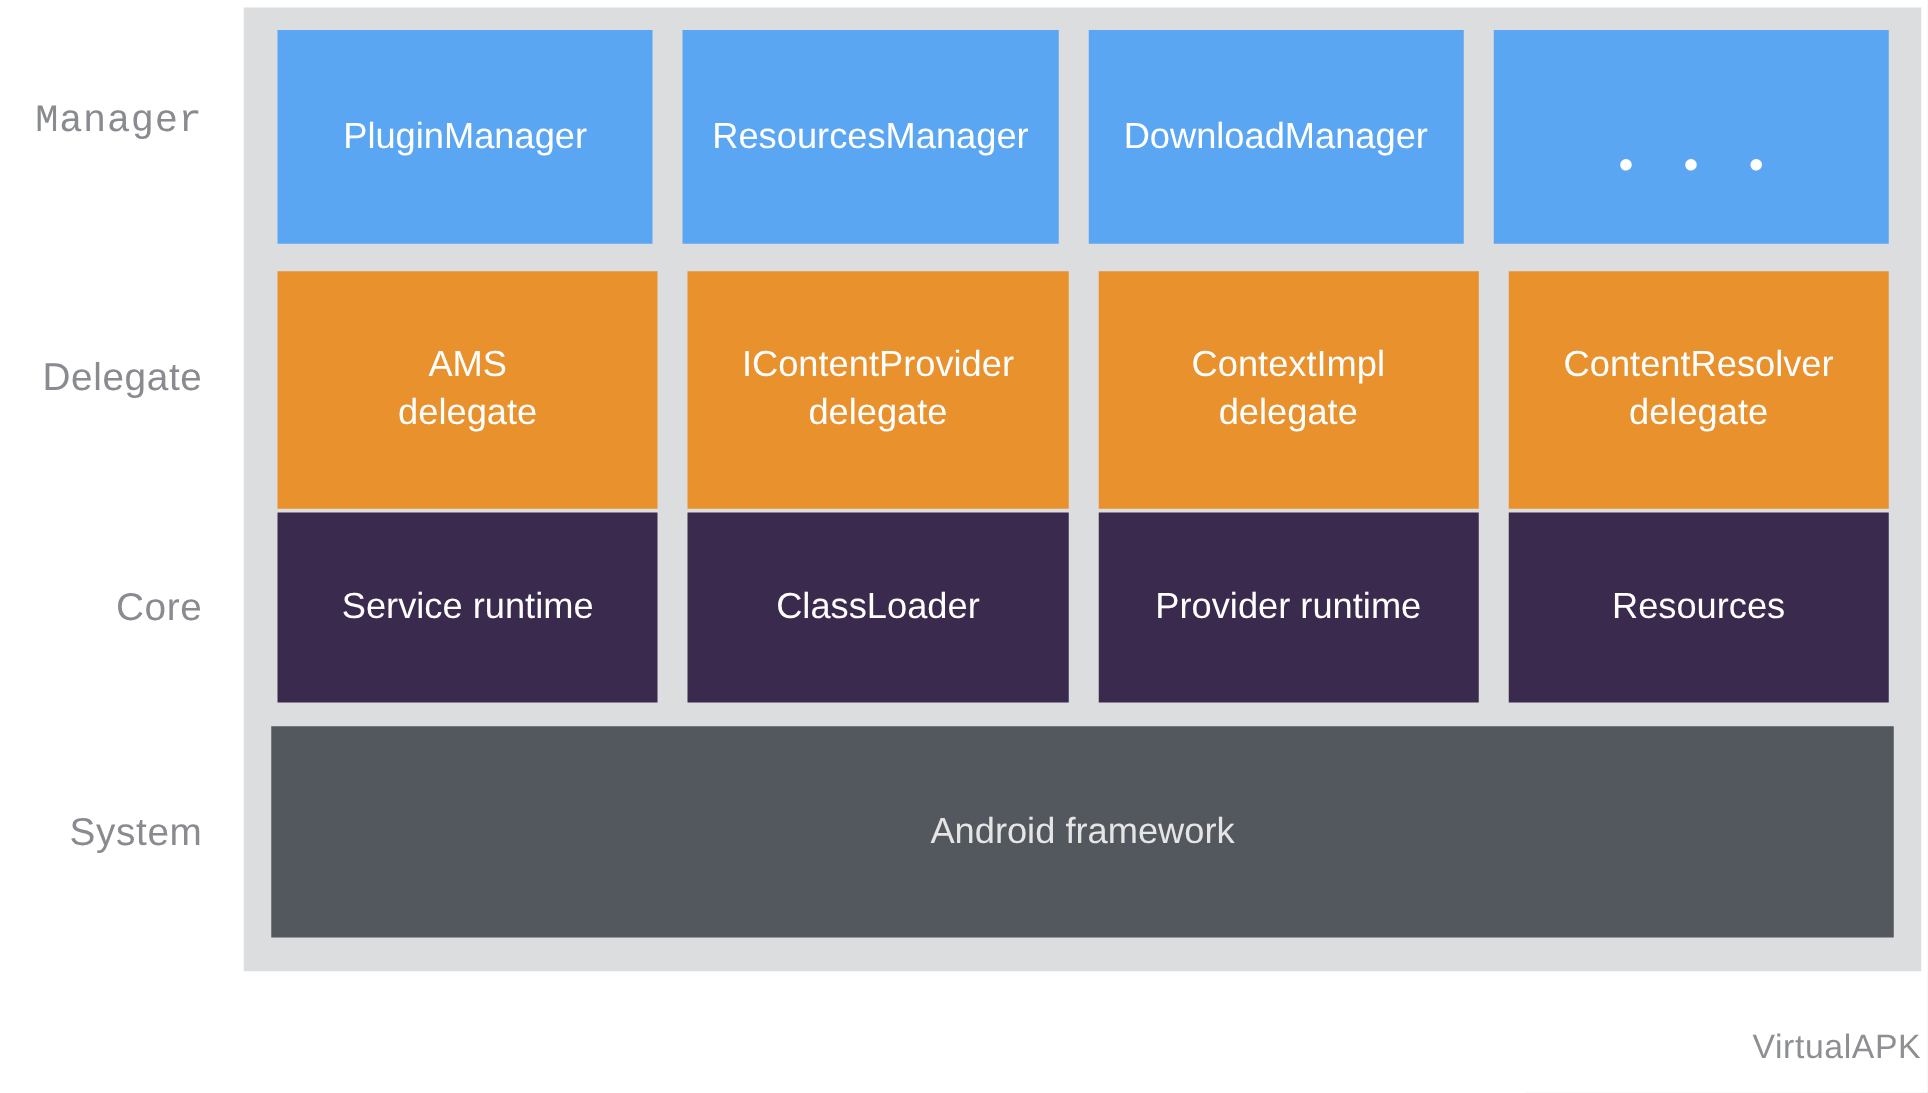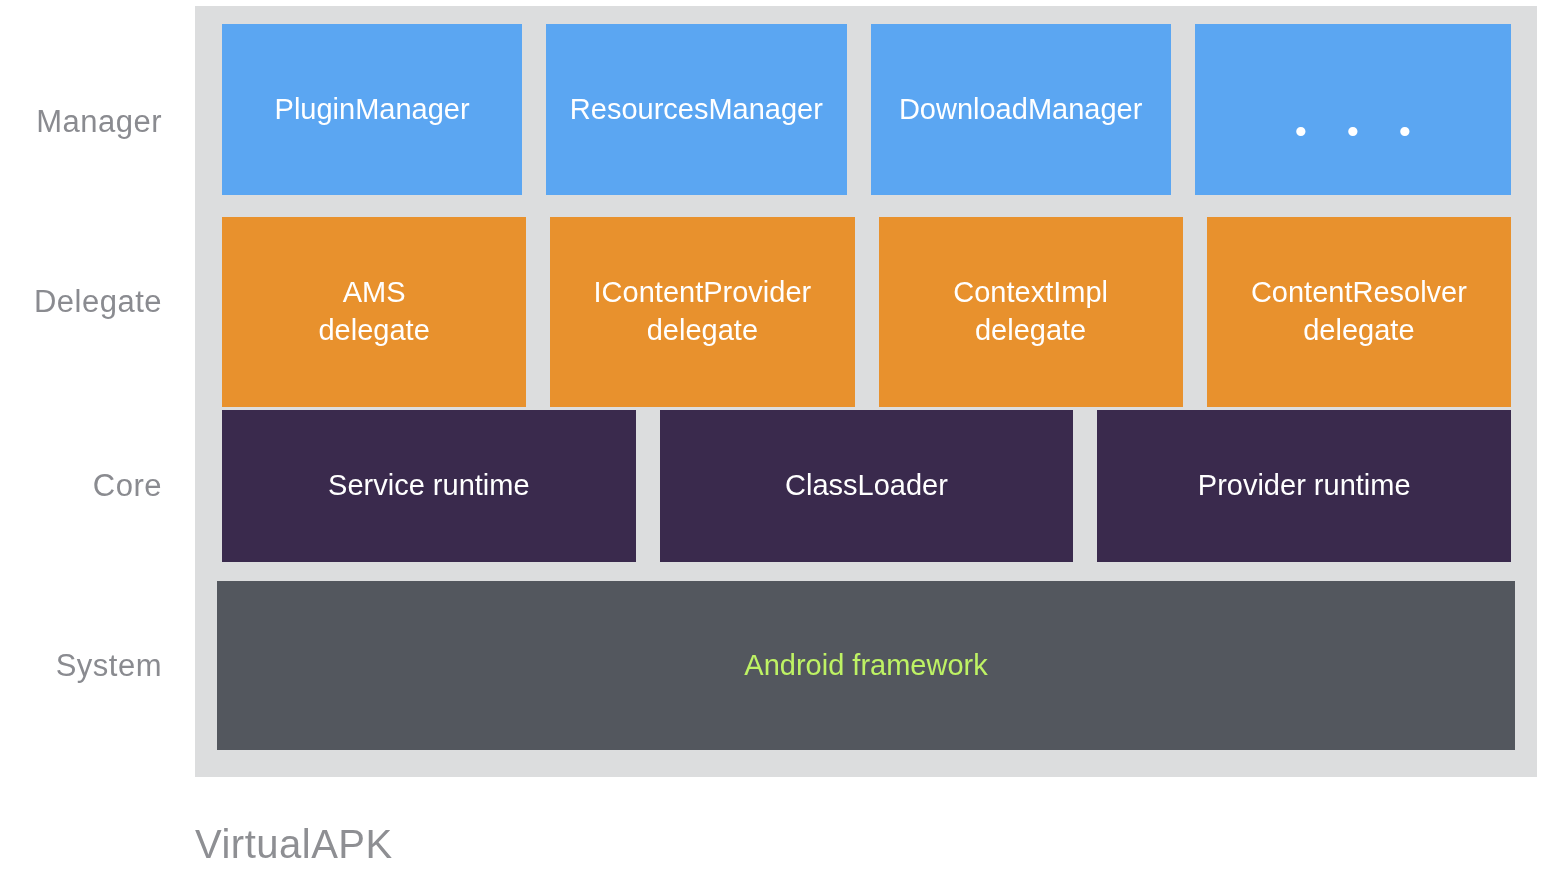--- a/index.html
+++ b/index.html
@@ -21,21 +21,21 @@
     position: absolute;
     left: 0;
     width: 162px;
     display: flex;
     align-items: center;
     justify-content: flex-end;
     color: #8a8b90;
     font-size: 31px;
     letter-spacing: 0.5px;
   }
-  .label-manager  { top: 36px;  height: 171px; }
+  .label-manager  { top: 12px;  height: 171px; font-family: Liberation Mono, monospace; }
   .label-delegate { top: 217px; height: 169px; }
   .label-core     { top: 410px; height: 152px; }
   .label-system   { top: 581px; height: 169px; }
 
   
   .panel {
     position: absolute;
     left: 195px;
     top: 6px;
     width: 1342px;
@@ -78,35 +78,35 @@
     padding-left: 16px;  
   }
 
   .system-box {
     position: absolute;
     left: 22px;
     right: 22px;
     top: 575px;
     height: 169px;
     background: #53575e;
-    color: #bef264;
+    color: #e5e5e5;
     font-size: 29px;
     display: flex;
     align-items: center;
     justify-content: center;
   }
 
   .caption {
     position: absolute;
     left: 195px;
     width: 1342px;
     top: 822px;
-    text-align: left;
+    text-align: right;
     color: #8e8f93;
-    font-size: 40px;
+    font-size: 27px;
     letter-spacing: 0.5px;
   }
 </style>
 </head>
 <body>
 
 <div class="stage">
 
   <div class="layer-label label-manager">Manager</div>
   <div class="layer-label label-delegate">Delegate</div>
@@ -130,20 +130,21 @@
       <div class="box box-orange">ContextImpl
 delegate</div>
       <div class="box box-orange">ContentResolver
 delegate</div>
     </div>
 
     <div class="row row-core">
       <div class="box box-purple">Service runtime</div>
       <div class="box box-purple">ClassLoader</div>
       <div class="box box-purple">Provider runtime</div>
+      <div class="box box-purple">Resources</div>
     </div>
 
     <div class="system-box">Android framework</div>
 
   </div>
 
   <div class="caption">VirtualAPK</div>
 
 </div>
 

